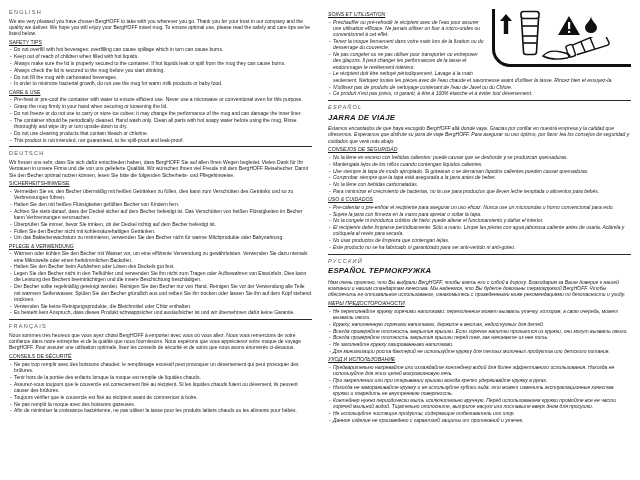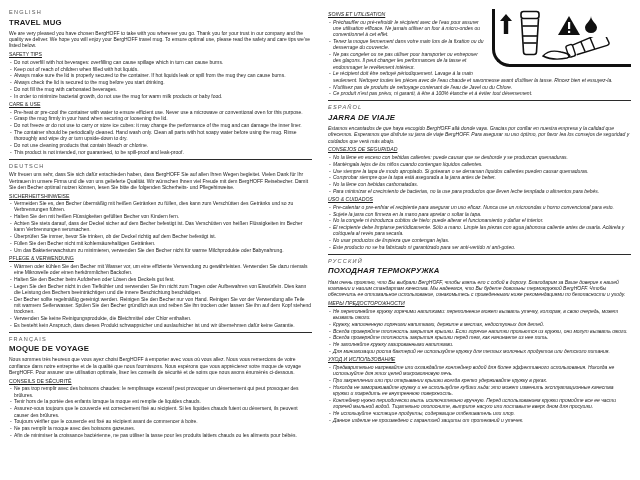--- a/index.html
+++ b/index.html
@@ -32,21 +32,20 @@
   .svg-drop{left:90px;top:7px;}
   .svg-spill{left:46px;top:28px;}
 </style>
 </head>
 <body>
 
 <div class="col col-left">
 
   <section>
     <div class="lang">ENGLISH</div>
-    <div class="title">TRAVEL MUG</div>
     <p class="intro">We are very pleased you have chosen BergHOFF to take with you wherever you go. Thank you for your trust in our company and the quality we deliver. We hope you will enjoy your BergHOFF travel mug. To ensure optimal use, please read the safety and care tips we've listed below.</p>
     <div class="subhead">SAFETY TIPS</div>
     <ul class="bullets">
 
     <li>Do not overfill with hot beverages: overfilling can cause spillage which in turn can cause burns.</li>
         <li>Keep out of reach of children when filled with hot liquids.</li>
         <li>Always make sure the lid is properly secured to the container. If hot liquids leak or spill from the mug they can cause burns.</li>
         <li>Always check the lid is secured to the mug before you start drinking.</li>
         <li>Do not fill the mug with carbonated beverages.</li>
         <li>In order to minimize bacterial growth, do not use the mug for warm milk products or baby food.</li>
@@ -87,21 +86,20 @@
         <li>Der Becher sollte regelmäßig gereinigt werden. Reinigen Sie den Becher nur von Hand. Reinigen Sie vor der Verwendung alle Teile mit warmem Seifenwasser. Spülen Sie den Becher gründlich aus und reiben Sie ihn trocken oder lassen Sie ihn auf dem Kopf stehend trocknen.</li>
         <li>Verwenden Sie keine Reinigungsprodukte, die Bleichmittel oder Chlor enthalten.</li>
         <li>Es besteht kein Anspruch, dass dieses Produkt schwappsicher und auslaufsicher ist und wir übernehmen dafür keine Garantie.</li>
       </ul>
   </section>
 
   <hr class="divider">
 
   <section>
     <div class="lang">FRANÇAIS</div>
-    <div class="title">MOQUE DE VOYAGE</div>
     <p class="intro">Nous sommes très heureux que vous ayez choisi BergHOFF à emporter avec vous où vous allez. Nous vous remercions de votre confiance dans notre entreprise et de la qualité que nous fournissons. Nous espérons que vous apprécierez votre moque de voyage BergHOFF. Pour assurer une utilisation optimale, lisez les conseils de sécurité et de soins que nous avons énumérés ci-dessous.</p>
     <div class="subhead">CONSEILS DE SÉCURITÉ</div>
     <ul class="bullets">
 
     <li>Ne pas trop remplir avec des boissons chaudes: le remplissage excessif peut provoquer un déversement qui peut provoquer des brûlures.</li>
         <li>Tenir hors de la portée des enfants lorsque la moque est remplie de liquides chauds.</li>
         <li>Assurez-vous toujours que le couvercle est correctement fixé au récipient. Si les liquides chauds fuient ou déversent, ils peuvent causer des brûlures.</li>
         <li>Toujours vérifier que le couvercle est fixé au récipient avant de commencer à boire.</li>
         <li>Ne pas remplir la moque avec des boissons gazeuses.</li>
         <li>Afin de minimiser la croissance bactérienne, ne pas utiliser la tasse pour les produits laitiers chauds ou les aliments pour bébés.</li>
@@ -184,21 +182,21 @@
         <li>El recipiente debe limpiarse periódicamente. Sólo a mano. Limpie las piezas con agua jabonosa caliente antes de usarla. Aclárela y colóquela al revés para secarla.</li>
         <li>No usar productos de limpieza que contengan lejías.</li>
         <li>Este producto no se ha fabricado ni garantizado para ser anti-vertido ni anti-goteo.</li>
       </ul>
   </section>
 
   <hr class="divider">
 
   <section>
     <div class="lang">РУССКИЙ</div>
-    <div class="title">ПОХОДНАЯ ТЕРМОКРУЖКА</div>
+    <div class="title">ESPAÑOL ТЕРМОКРУЖКА</div>
     <p class="intro">Нам очень приятно, что Вы выбрали BergHOFF, чтобы взять его с собой в дорогу. Благодарим за Ваше доверие к нашей компании и нашим стандартам качества. Мы надеемся, что Вы будете довольны термокружкой BergHOFF. Чтобы обеспечить ее оптимальное использование, ознакомьтесь с приведенными ниже рекомендациями по безопасности и уходу.</p>
     <div class="subhead">МЕРЫ ПРЕДОСТОРОЖНОСТИ</div>
     <ul class="bullets">
 
     <li>Не переполняйте кружку горячими напитками: переполнение может вызвать утечку, которая, в свою очередь, может вызвать ожоги.</li>
         <li>Кружку, наполненную горячими напитками, держите в местах, недоступных для детей.</li>
         <li>Всегда проверяйте плотность закрытия крышки. Если горячие напитки прольются из кружки, они могут вызвать ожоги.</li>
         <li>Всегда проверяйте плотность закрытия крышки перед тем, как начинаете из нее пить.</li>
         <li>Не заполняйте кружку газированными напитками.</li>
         <li>Для минимизации роста бактерий не используйте кружку для теплых молочных продуктов или детского питания.</li>

